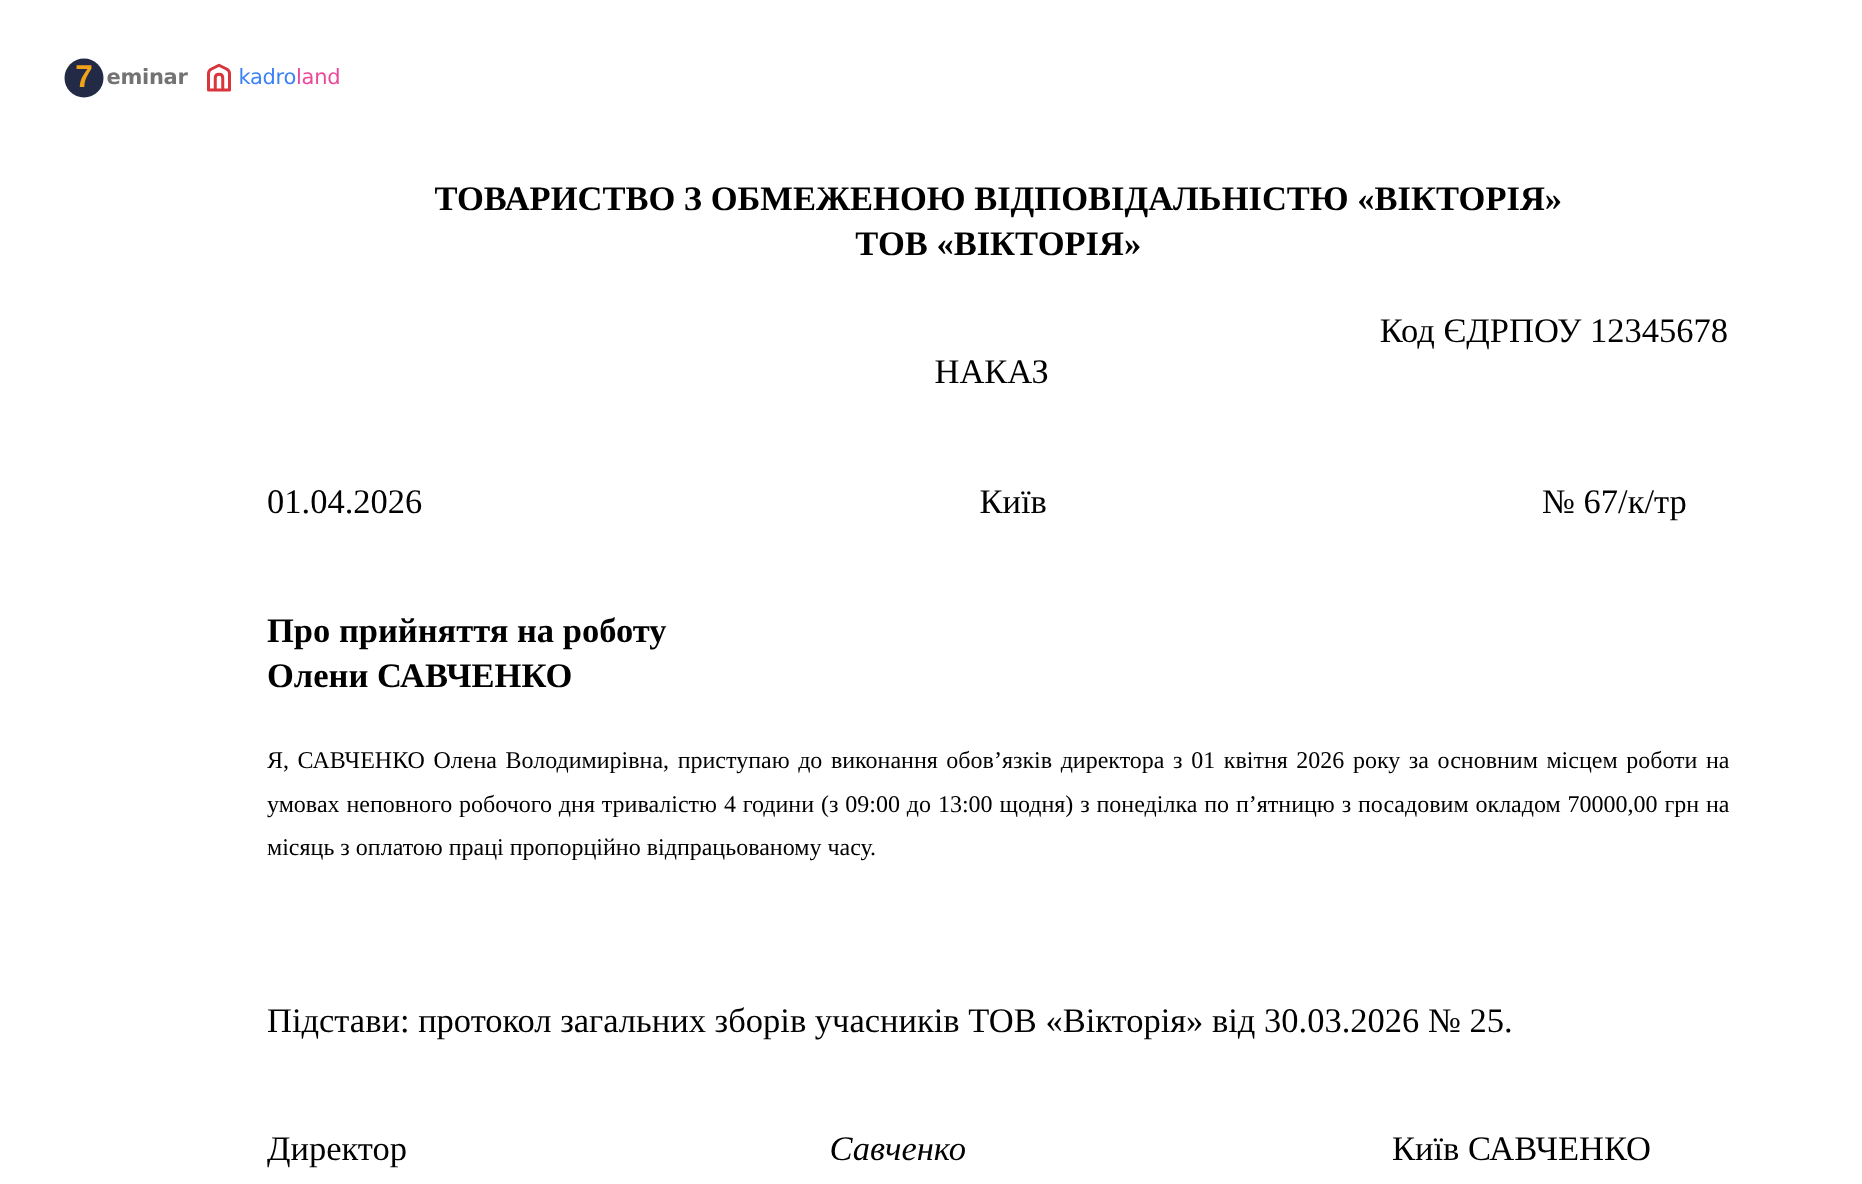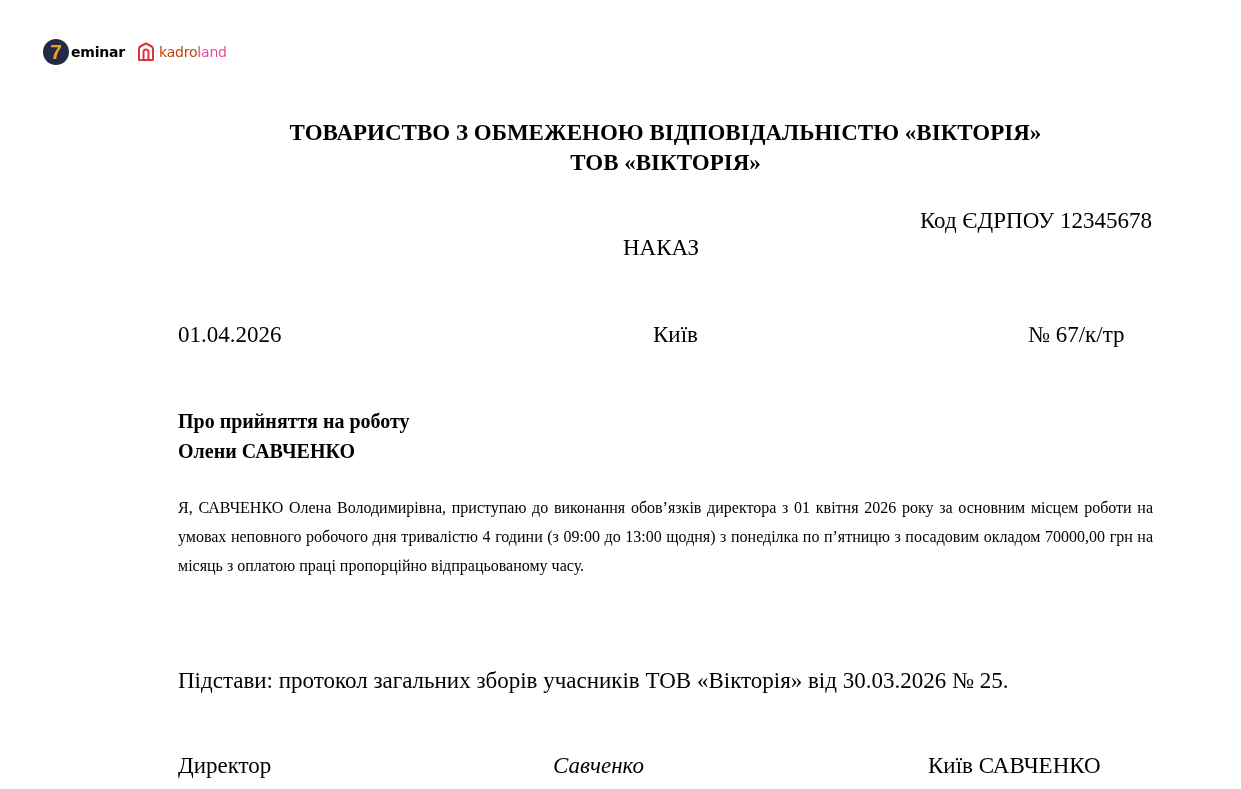--- a/index.html
+++ b/index.html
@@ -38,40 +38,40 @@
       color: #f0a21a;
       font-family: "Liberation Sans", "DejaVu Sans", sans-serif;
       font-weight: bold;
       font-size: 21px;
       line-height: 26px;
     }
     .seminar-text {
       font-family: "DejaVu Sans", "Liberation Sans", sans-serif;
       font-weight: bold;
       font-size: 14px;
-      color: #000000;
+      color: #737373;
       margin-left: 2px;
       letter-spacing: -0.2px;
     }
     .kadro-logo {
       display: flex;
       align-items: center;
       margin-left: 12px;
     }
     .kadro-icon {
       width: 18px;
       height: 20px;
       margin-right: 4px;
     }
     .kadro-text {
       font-family: "DejaVu Sans", "Liberation Sans", sans-serif;
       font-size: 14px;
       letter-spacing: -0.2px;
     }
-    .kadro-a { color: #c2410c; }
+    .kadro-a { color: #3b82f6; }
     .kadro-b { color: #ec4899; }
 
     .org-title {
       position: absolute;
       left: 0;
       width: 1331px;
       text-align: center;
       font-weight: bold;
       font-size: 23px;
       line-height: 30px;
@@ -102,21 +102,21 @@
     }
     .meta-date { left: 178px; }
     .meta-city { left: 653px; }
     .meta-number { left: 1028px; }
 
     .subject {
       position: absolute;
       left: 178px;
       top: 406px;
       font-weight: bold;
-      font-size: 20px;
+      font-size: 23px;
       line-height: 30px;
     }
     .body-text {
       position: absolute;
       left: 178px;
       top: 493px;
       width: 975px;
       font-size: 16px;
       line-height: 29px;
       text-align: justify;

